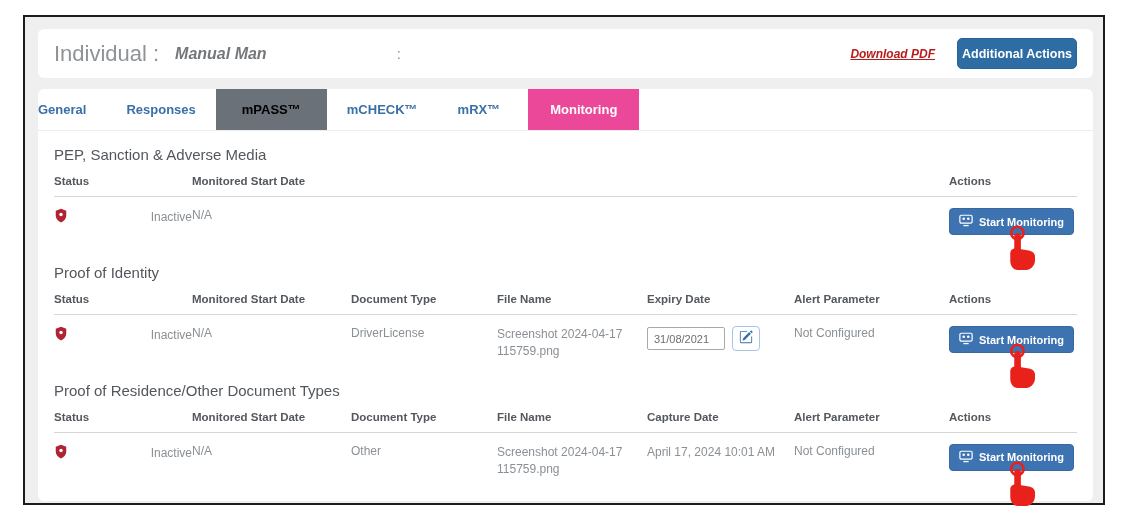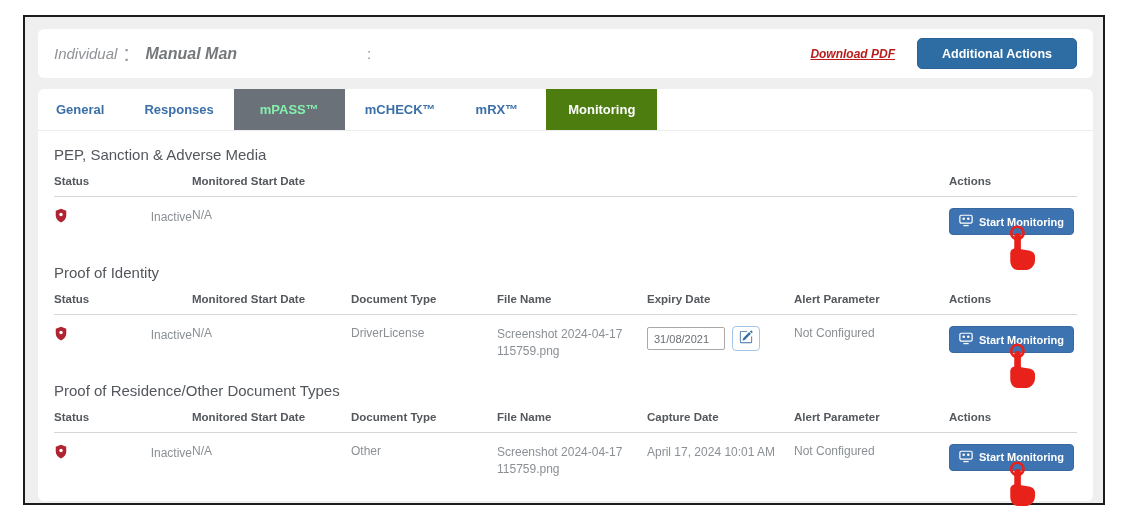--- a/index.html
+++ b/index.html
@@ -1,34 +1,34 @@
 <!DOCTYPE html>
 <html><head>
 <meta charset="utf-8">
 <style>
   * { margin:0; padding:0; box-sizing:border-box; }
   html,body { width:1129px; height:520px; background:#ffffff; font-family:"Liberation Sans", sans-serif; }
   .frame { position:absolute; left:23px; top:15px; width:1082px; height:490px; border:2px solid #1c1c1c; background:#f0efef; }
   .card { position:absolute; background:#ffffff; border-radius:6px; }
   .header-card { left:13px; top:12px; width:1055px; height:49px; display:flex; align-items:center; padding:0 16px; }
-  .entity-label { font-size:15px; color:#8f9296; font-weight:400;font-style:italic; }
+  .entity-label { font-size:22px; color:#8f9296; font-weight:400; }
   .entity-colon { font-size:22px; color:#8f9296; margin-left:6px; }
   .entity-name { font-size:16px; color:#75787b; margin-left:16px; font-weight:600;font-style:italic; }
   .entity-sep2 { font-size:15px; color:#8f9296; margin-left:130px; }
   .header-right { margin-left:auto; display:flex; align-items:center; gap:22px; }
   .download-pdf { font-size:12px; font-weight:700; color:#b91c1c; text-decoration:underline; cursor:pointer;font-style:italic; }
-  .additional-actions-btn { background:#2e6da4; color:#fff; border:1px solid #2a6399; border-radius:5px; height:31px; padding:0 24px; font-size:12.5px; font-weight:700; font-family:"Liberation Sans", sans-serif; cursor:pointer; }
+  .additional-actions-btn { background:#2e6da4; color:#fff; border:1px solid #2a6399; border-radius:5px; height:31px; padding:0 4px; font-size:12.5px; font-weight:700; font-family:"Liberation Sans", sans-serif; cursor:pointer; }
 
   .main-card { left:13px; top:72px; width:1055px; height:412px; }
   .tabbar { height:42px; border-bottom:1px solid #ececec; display:flex; align-items:stretch; font-size:13px; font-weight:700; }
   .tab { display:flex; align-items:center; color:#3a6fa8; cursor:pointer; }
   .tab.text { margin:0 20px; }
-  .tab.text:first-child { margin-left:18px; }
-  .tab.block-dark { background:#6a7179; color:#86efac; padding:4px 26px; }
-  .tab.block-light { background:#4d7c0f; color:#ffffff; padding:14px 22px; margin-left:8px; }
+  .tab.text:first-child { margin-left:0; }
+  .tab.block-dark { background:#6a7179; color:#000000; padding:4px 26px; }
+  .tab.block-light { background:#ec4899; color:#ffffff; padding:14px 22px; margin-left:8px; }
 
   .content { padding:0 16px 10px 16px; }
   .section-title { font-size:15px; font-weight:400; color:#53575c; margin-top:15px; }
   .thead, .trow { display:grid; grid-template-columns:138px 159px 146px 150px 147px 155px 1fr; align-items:start; }
   .thead { padding:12px 0 9px 0; border-bottom:1px solid #d6d6d6; font-size:11.5px; font-weight:700; color:#54585d; }
   .trow { padding:11px 0 6px 0; font-size:12px; color:#8b9095; }
   .span-mid { grid-column:2 / 7; }
   .status-cell { display:flex; align-items:center; gap:6px;justify-content:space-between; }
   .filename-cell { max-width:135px; line-height:1.45; }
   .date-cell { line-height:1.4; }

